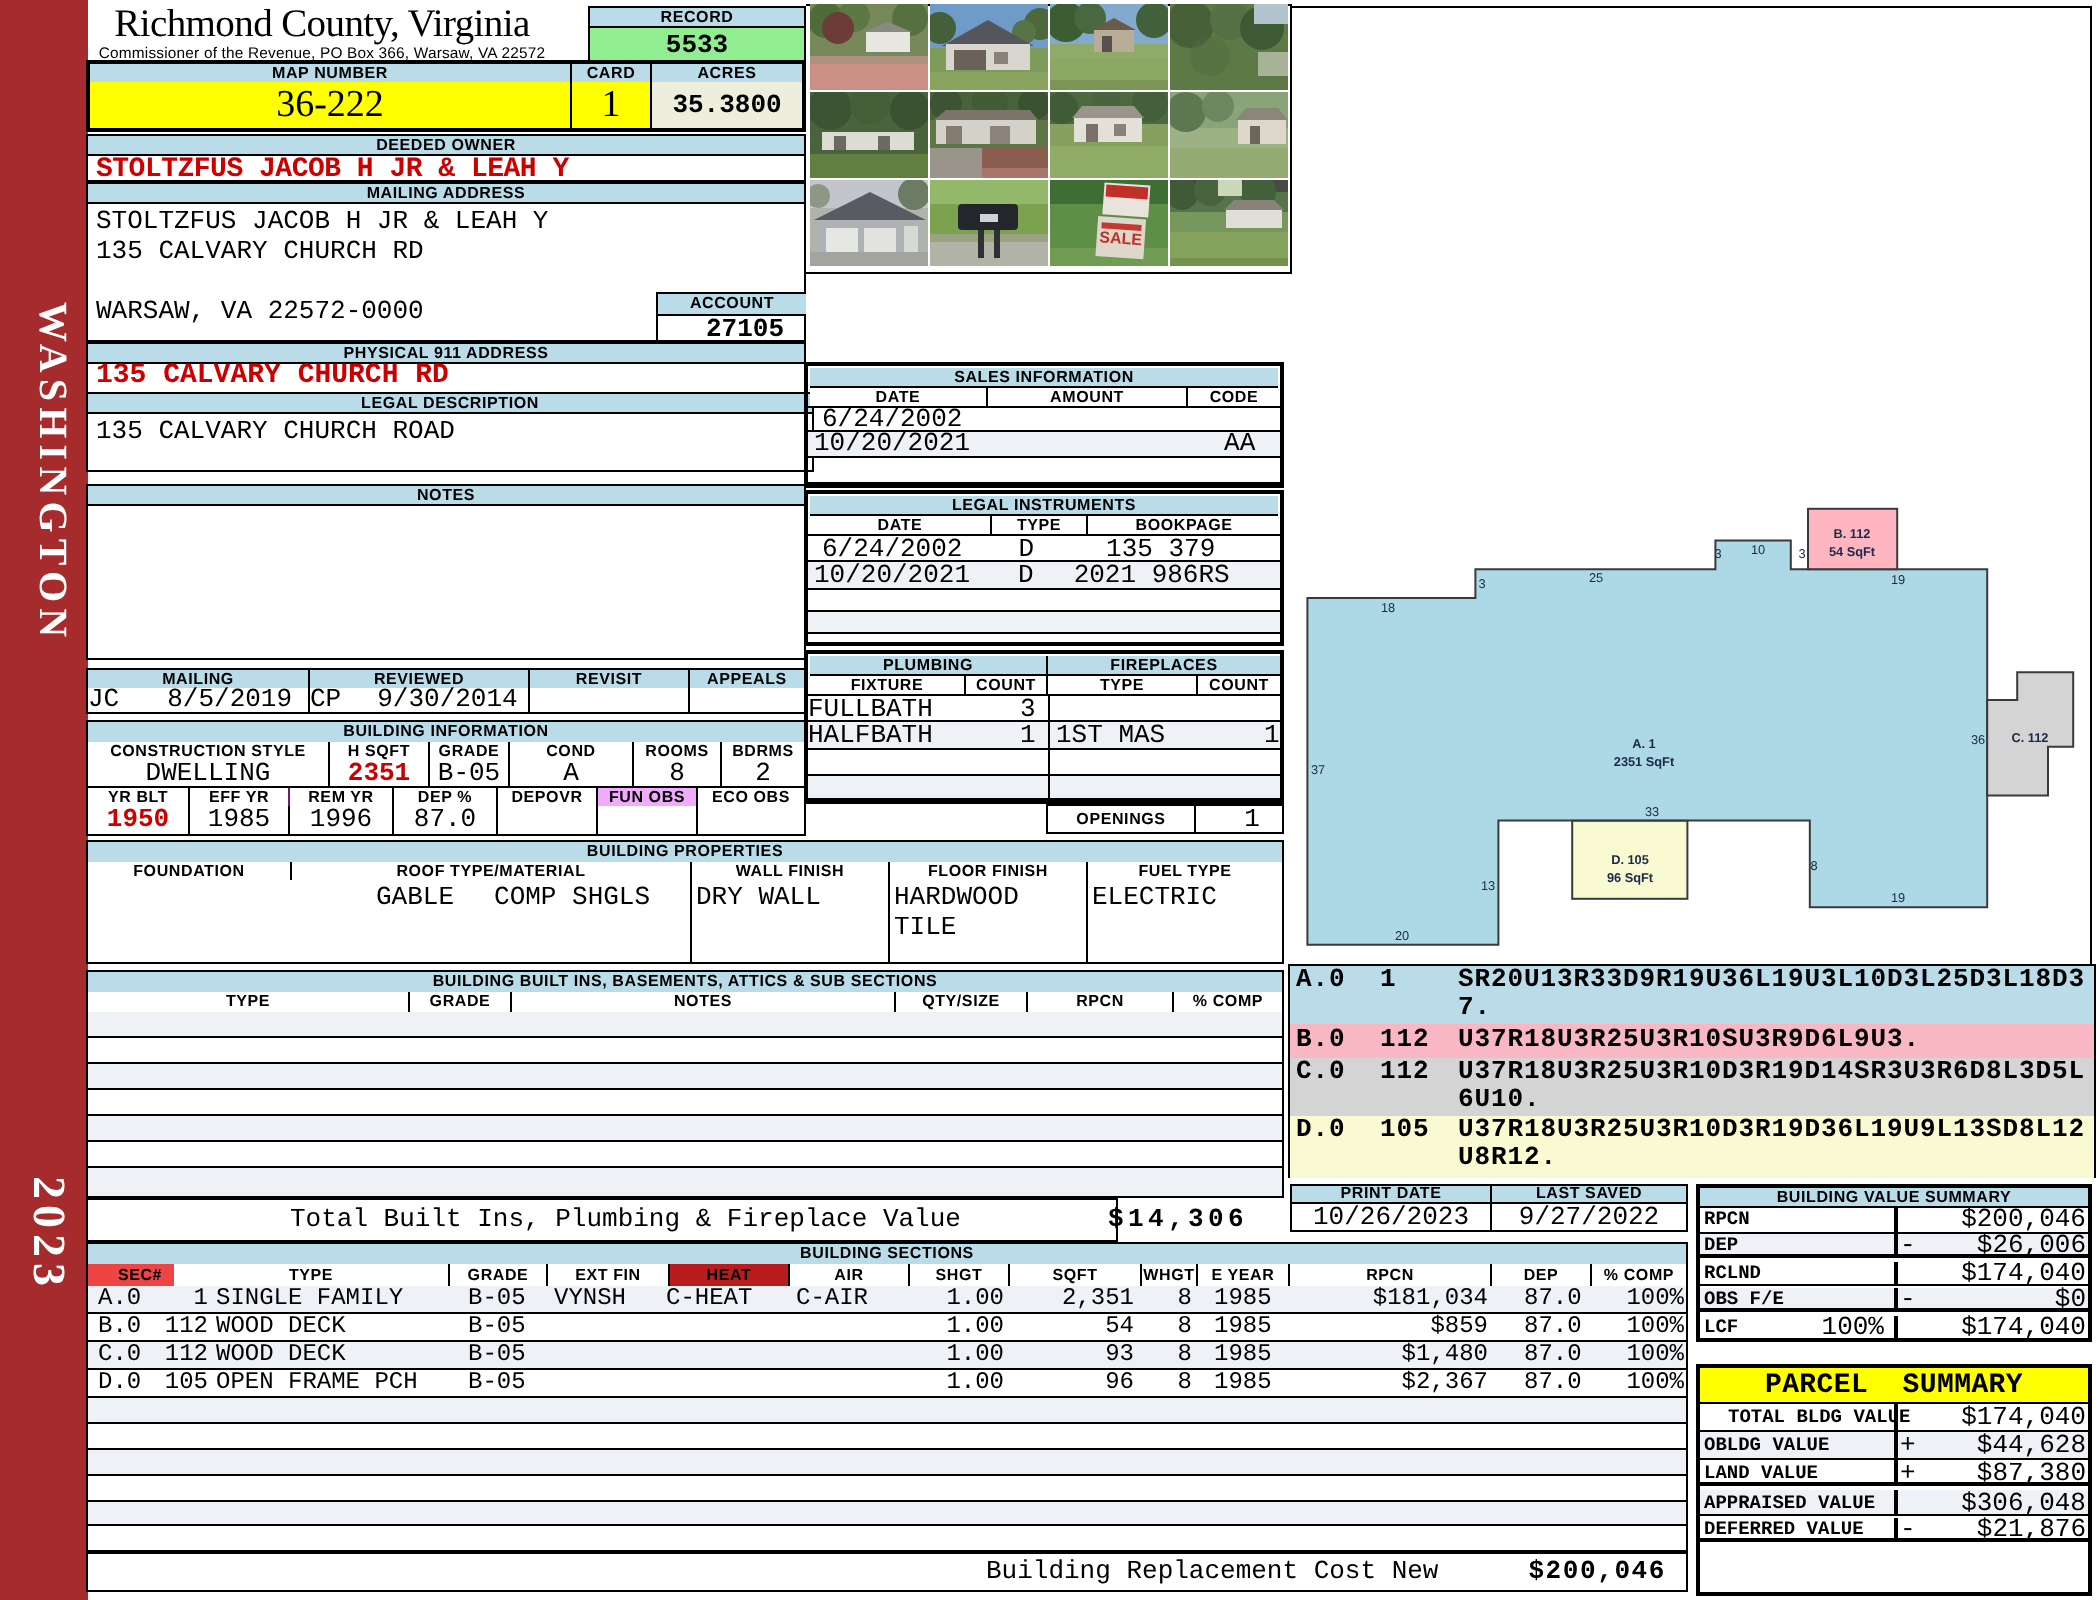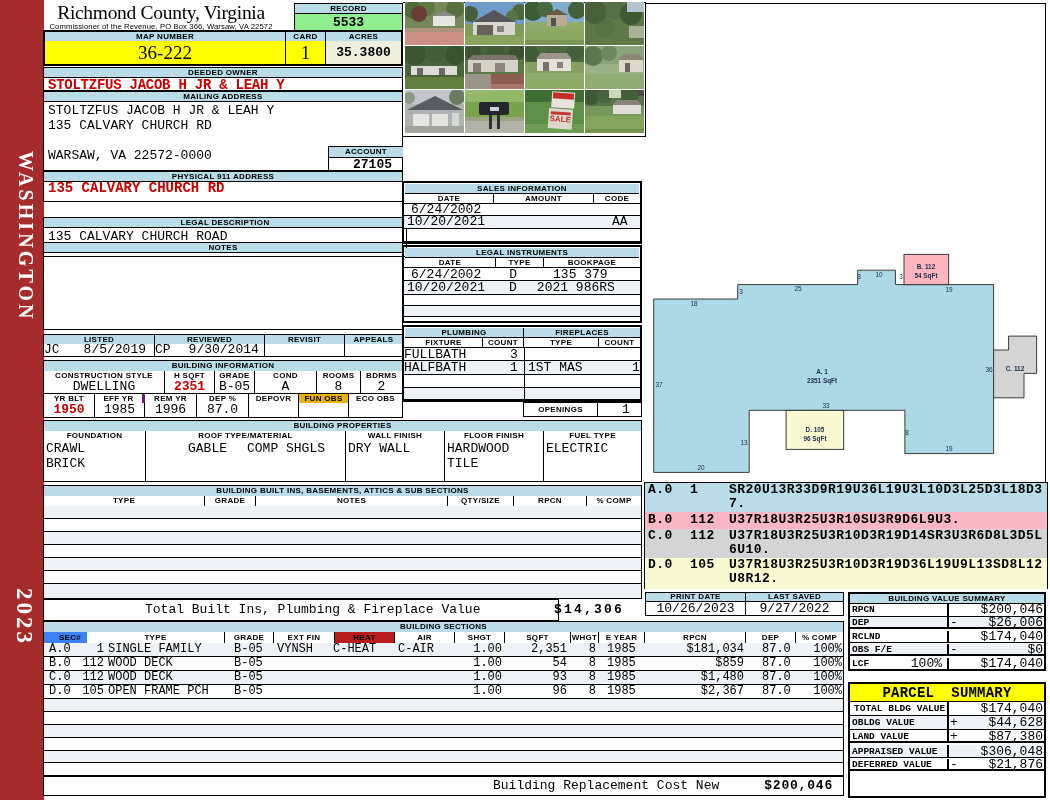--- a/index.html
+++ b/index.html
@@ -56,31 +56,31 @@
 <div class="b" style="left:328px;top:146px;width:75px;height:25px;border-left:1px solid #000;border-top:1px solid #000">
 <div class="hd" style="height:10px;line-height:10px;border-bottom:1px solid #000">ACCOUNT</div>
 <div class="mono" style="font-weight:bold;font-size:13px;text-align:center;line-height:13px;padding-left:13px">27105</div>
 </div>
 
 <div class="b bd" style="left:43px;top:171px;width:360px;height:31px">
 <div class="hd" style="height:9px;line-height:9px;border-bottom:1px solid #000">PHYSICAL 911 ADDRESS</div>
 <div class="mono" style="color:#c00;font-weight:bold;font-size:14px;line-height:13px;padding-left:4px">135 CALVARY CHURCH RD</div>
 </div>
 
-<div class="b bd" style="left:43px;top:217px;width:364px;height:40px">
+<div class="b bd" style="left:43px;top:196px;width:364px;height:40px">
 <div class="hd" style="height:9px;line-height:9px;border-bottom:1px solid #000">LEGAL DESCRIPTION</div>
 <div class="mono" style="font-size:13px;line-height:15px;padding:1px 0 0 4px">135 CALVARY CHURCH ROAD</div>
 </div>
 
 <div class="b bd" style="left:43px;top:242px;width:360px;height:88px">
 <div class="hd" style="height:9px;line-height:9px;border-bottom:1px solid #000">NOTES</div>
 </div>
 
 <div class="b bd" style="left:43px;top:334px;width:360px;height:23px">
-<div class="b hd" style="left:0;top:0;width:111px;height:9px;line-height:9px;border-right:1px solid #000">LISTED</div>
+<div class="b hd" style="left:0;top:0;width:111px;height:9px;line-height:9px;border-right:1px solid #000">MAILING</div>
 <div class="b hd" style="left:111px;top:0;width:110px;height:9px;line-height:9px;border-right:1px solid #000">REVIEWED</div>
 <div class="b hd" style="left:221px;top:0;width:80px;height:9px;line-height:9px;border-right:1px solid #000">REVISIT</div>
 <div class="b hd" style="left:301px;top:0;width:57px;height:9px;line-height:9px">APPEALS</div>
 <div class="b mono" style="left:0;top:9px;width:111px;height:12px;border-right:1px solid #000;font-size:13px;line-height:12px">JC<span style="padding-left:24px">8/5/2019</span></div>
 <div class="b mono" style="left:111px;top:9px;width:110px;height:12px;border-right:1px solid #000;font-size:13px;line-height:12px">CP<span style="padding-left:18px">9/30/2014</span></div>
 <div class="b" style="left:221px;top:9px;width:80px;height:12px;border-right:1px solid #000"></div>
 </div>
 
 <div class="b bd" style="left:43px;top:360px;width:360px;height:58px">
 <div class="hd" style="height:10px;line-height:10px;border-bottom:1px solid #000">BUILDING INFORMATION</div>
@@ -90,25 +90,25 @@
 <div class="b hd" style="left:211px;top:10px;width:62px;height:9px;line-height:9px;border-right:1px solid #000;background:#fff">COND</div>
 <div class="b hd" style="left:273px;top:10px;width:44px;height:9px;line-height:9px;border-right:1px solid #000;background:#fff">ROOMS</div>
 <div class="b hd" style="left:317px;top:10px;width:41px;height:9px;line-height:9px;background:#fff">BDRMS</div>
 <div class="b mono" style="left:0;top:19px;width:121px;height:14px;border-right:1px solid #000;border-bottom:1px solid #000;font-size:13px;line-height:13px;text-align:center">DWELLING</div>
 <div class="b mono" style="left:121px;top:19px;width:50px;height:14px;border-right:1px solid #000;border-bottom:1px solid #000;font-size:13px;line-height:13px;text-align:center;color:#c00;font-weight:bold">2351</div>
 <div class="b mono" style="left:171px;top:19px;width:40px;height:14px;border-right:1px solid #000;border-bottom:1px solid #000;font-size:13px;line-height:13px;text-align:center">B-05</div>
 <div class="b mono" style="left:211px;top:19px;width:62px;height:14px;border-right:1px solid #000;border-bottom:1px solid #000;font-size:13px;line-height:13px;text-align:center">A</div>
 <div class="b mono" style="left:273px;top:19px;width:44px;height:14px;border-right:1px solid #000;border-bottom:1px solid #000;font-size:13px;line-height:13px;text-align:center">8</div>
 <div class="b mono" style="left:317px;top:19px;width:41px;height:14px;border-bottom:1px solid #000;font-size:13px;line-height:13px;text-align:center">2</div>
 <div class="b hd" style="left:0;top:33px;width:51px;height:9px;line-height:9px;border-right:1px solid #000;background:#fff">YR BLT</div>
-<div class="b hd" style="left:51px;top:33px;width:50px;height:9px;line-height:9px;border-right:3px solid #701a75;background:#fff">EFF YR</div>
+<div class="b hd" style="left:51px;top:33px;width:50px;height:9px;line-height:9px;border-right:1px solid #701a75;background:#fff">EFF YR</div>
 <div class="b hd" style="left:101px;top:33px;width:52px;height:9px;line-height:9px;border-right:1px solid #000;background:#fff">REM YR</div>
 <div class="b hd" style="left:153px;top:33px;width:52px;height:9px;line-height:9px;border-right:1px solid #000;background:#fff">DEP %</div>
 <div class="b hd" style="left:205px;top:33px;width:50px;height:9px;line-height:9px;border-right:1px solid #000;background:#fff">DEPOVR</div>
-<div class="b hd" style="left:255px;top:33px;width:50px;height:9px;line-height:9px;border-right:1px solid #000;background:#eab308">FUN OBS</div>
+<div class="b hd" style="left:255px;top:33px;width:50px;height:9px;line-height:9px;border-right:1px solid #000;background:#f0abfc">FUN OBS</div>
 <div class="b hd" style="left:305px;top:33px;width:53px;height:9px;line-height:9px;background:#fff">ECO OBS</div>
 <div class="b mono" style="left:0;top:42px;width:51px;height:14px;border-right:1px solid #000;font-size:13px;line-height:13px;text-align:center;color:#c00;font-weight:bold">1950</div>
 <div class="b mono" style="left:51px;top:42px;width:50px;height:14px;border-right:1px solid #000;font-size:13px;line-height:13px;text-align:center">1985</div>
 <div class="b mono" style="left:101px;top:42px;width:52px;height:14px;border-right:1px solid #000;font-size:13px;line-height:13px;text-align:center">1996</div>
 <div class="b mono" style="left:153px;top:42px;width:52px;height:14px;border-right:1px solid #000;font-size:13px;line-height:13px;text-align:center">87.0</div>
 <div class="b" style="left:205px;top:42px;width:50px;height:14px;border-right:1px solid #000"></div>
 <div class="b" style="left:255px;top:42px;width:50px;height:14px;border-right:1px solid #000"></div>
 </div>
 
 <div class="b" style="left:403px;top:2px;width:243px;height:135px;border-right:1px solid #000;border-bottom:1px solid #000;border-top:1px solid #000"></div>
@@ -307,22 +307,20 @@
 </div>
 
 <div class="b bd" style="left:43px;top:420px;width:599px;height:62px">
 <div class="hd" style="height:10px;line-height:10px;border-bottom:1px solid #000">BUILDING PROPERTIES</div>
 <div class="b hd" style="left:0;top:10px;width:102px;height:9px;line-height:9px;border-right:1px solid #000;background:#fff">FOUNDATION</div>
 <div class="b hd" style="left:102px;top:10px;width:200px;height:9px;line-height:9px;border-right:1px solid #000;background:#fff">ROOF TYPE/MATERIAL</div>
 <div class="b hd" style="left:302px;top:10px;width:99px;height:9px;line-height:9px;border-right:1px solid #000;background:#fff">WALL FINISH</div>
 <div class="b hd" style="left:401px;top:10px;width:99px;height:9px;line-height:9px;border-right:1px solid #000;background:#fff">FLOOR FINISH</div>
 <div class="b hd" style="left:500px;top:10px;width:97px;height:9px;line-height:9px;background:#fff">FUEL TYPE</div>
 
-<div class="b mono" style="left:0;top:19px;width:102px;height:41px;border-right:1px solid #000;font-size:13px;line-height:15px;padding:1px 0 0 2px">CRAWL
-BRICK</div>
 
 <div class="b mono" style="left:102px;top:19px;width:200px;height:41px;border-right:1px solid #000;font-size:13px;line-height:15px;padding:1px 0 0 42px">GABLE<span style="padding-left:20px">COMP SHGLS</span></div>
 
 <div class="b mono" style="left:302px;top:19px;width:99px;height:41px;border-right:1px solid #000;font-size:13px;line-height:15px;padding:1px 0 0 2px">DRY WALL</div>
 
 <div class="b mono" style="left:401px;top:19px;width:99px;height:41px;border-right:1px solid #000;font-size:13px;line-height:15px;padding:1px 0 0 2px">HARDWOOD
 TILE</div>
 
 <div class="b mono" style="left:500px;top:19px;width:97px;height:41px;font-size:13px;line-height:15px;padding:1px 0 0 2px">ELECTRIC</div>
 </div>
@@ -352,21 +350,21 @@
 <div class="hd" style="height:8px;line-height:8px;border-bottom:1px solid #000">PRINT DATE</div>
 <div class="mono" style="font-size:13px;line-height:14px;text-align:center">10/26/2023</div>
 </div>
 <div class="b bd" style="left:745px;top:592px;width:99px;height:24px">
 <div class="hd" style="height:8px;line-height:8px;border-bottom:1px solid #000">LAST SAVED</div>
 <div class="mono" style="font-size:13px;line-height:14px;text-align:center">9/27/2022</div>
 </div>
 
 <div class="b bd" style="left:43px;top:621px;width:801px;height:155px;font-size:12px">
 <div class="hd" style="height:10px;line-height:10px;border-bottom:1px solid #000">BUILDING SECTIONS</div>
-<div class="b hd" style="left:0;top:10px;width:53px;height:11px;line-height:11px;border-right:1px solid #000;background:#3b82f6">SEC#</div>
+<div class="b hd" style="left:0;top:10px;width:53px;height:11px;line-height:11px;border-right:1px solid #000;background:#ef4444">SEC#</div>
 <div class="b hd" style="left:43px;top:10px;width:138px;height:11px;line-height:11px;border-right:1px solid #000;background:#fff">TYPE</div>
 <div class="b hd" style="left:181px;top:10px;width:49px;height:11px;line-height:11px;border-right:1px solid #000;background:#fff">GRADE</div>
 <div class="b hd" style="left:230px;top:10px;width:61px;height:11px;line-height:11px;border-right:1px solid #000;background:#fff">EXT FIN</div>
 <div class="b hd" style="left:291px;top:10px;width:60px;height:11px;line-height:11px;border-right:1px solid #000;background:#b91c1c">HEAT</div>
 <div class="b hd" style="left:351px;top:10px;width:60px;height:11px;line-height:11px;border-right:1px solid #000;background:#fff">AIR</div>
 <div class="b hd" style="left:411px;top:10px;width:50px;height:11px;line-height:11px;border-right:1px solid #000;background:#fff">SHGT</div>
 <div class="b hd" style="left:461px;top:10px;width:66px;height:11px;line-height:11px;border-right:1px solid #000;background:#fff">SQFT</div>
 <div class="b hd" style="left:527px;top:10px;width:28px;height:11px;line-height:11px;border-right:1px solid #000;background:#fff">WHGT</div>
 <div class="b hd" style="left:555px;top:10px;width:46px;height:11px;line-height:11px;border-right:1px solid #000;background:#fff">E YEAR</div>
 <div class="b hd" style="left:601px;top:10px;width:101px;height:11px;line-height:11px;border-right:1px solid #000;background:#fff">RPCN</div>
@@ -396,21 +394,21 @@
 <div class="hd" style="height:9px;line-height:9px;border-bottom:1px solid #000">BUILDING VALUE SUMMARY</div>
 <div class="b mono" style="left:0;top:9px;width:194px;height:14px;border-bottom:1px solid #000;font-size:9.5px;font-weight:bold;line-height:14px;padding-left:2px">RPCN<span class="b" style="left:97px;top:0;border-left:2px solid #000;height:14px"></span><span class="b mono" style="left:99px;top:0;width:94px;text-align:right;font-weight:normal;font-size:13px">$200,046</span></div>
 <div class="b mono tint" style="left:0;top:23px;width:194px;height:12px;border-bottom:2px solid #000;font-size:9.5px;font-weight:bold;line-height:12px;padding-left:2px">DEP<span class="b" style="left:97px;top:0;border-left:2px solid #000;height:12px"></span><span class="b mono" style="left:100px;top:0;font-weight:normal;font-size:13px">-</span><span class="b mono" style="left:99px;top:0;width:94px;text-align:right;font-weight:normal;font-size:13px">$26,006</span></div>
 <div class="b mono" style="left:0;top:37px;width:194px;height:12px;border-bottom:1px solid #000;font-size:9.5px;font-weight:bold;line-height:12px;padding-left:2px">RCLND<span class="b" style="left:97px;top:0;border-left:2px solid #000;height:12px"></span><span class="b mono" style="left:99px;top:0;width:94px;text-align:right;font-weight:normal;font-size:13px">$174,040</span></div>
 <div class="b mono tint" style="left:0;top:50px;width:194px;height:12px;border-bottom:2px solid #000;font-size:9.5px;font-weight:bold;line-height:12px;padding-left:2px">OBS F/E<span class="b" style="left:97px;top:0;border-left:2px solid #000;height:12px"></span><span class="b mono" style="left:100px;top:0;font-weight:normal;font-size:13px">-</span><span class="b mono" style="left:99px;top:0;width:94px;text-align:right;font-weight:normal;font-size:13px">$0</span></div>
 <div class="b mono" style="left:0;top:64px;width:194px;height:12px;font-size:9.5px;font-weight:bold;line-height:12px;padding-left:2px">LCF<span class="b mono" style="left:48px;top:0;width:44px;text-align:right;font-weight:normal;font-size:13px">100%</span><span class="b" style="left:97px;top:0;border-left:2px solid #000;height:12px"></span><span class="b mono" style="left:99px;top:0;width:94px;text-align:right;font-weight:normal;font-size:13px">$174,040</span></div>
 </div>
 
 <div class="b bd2" style="left:848px;top:682px;width:198px;height:116px">
 <div style="background:#ff0;height:17px;border-bottom:1px solid #000;text-align:center;font:bold 14px 'Liberation Mono',monospace;letter-spacing:.2px;line-height:18px">PARCEL&nbsp;&nbsp;SUMMARY</div>
-<div class="b mono" style="left:0;top:18px;width:194px;height:14px;border-bottom:1px solid #000;font-size:9.5px;font-weight:bold;line-height:14px;padding-left:4px">TOTAL BLDG VALUE<span class="b" style="left:97px;top:0;border-left:2px solid #000;height:14px"></span><span class="b mono" style="left:99px;top:0;width:94px;text-align:right;font-weight:normal;font-size:13px">$174,040</span></div>
+<div class="b mono" style="left:0;top:18px;width:194px;height:14px;border-bottom:1px solid #000;font-size:9.5px;font-weight:bold;line-height:14px;padding-left:14px">TOTAL BLDG VALUE<span class="b" style="left:97px;top:0;border-left:2px solid #000;height:14px"></span><span class="b mono" style="left:99px;top:0;width:94px;text-align:right;font-weight:normal;font-size:13px">$174,040</span></div>
 <div class="b mono tint" style="left:0;top:32px;width:194px;height:14px;border-bottom:1px solid #000;font-size:9.5px;font-weight:bold;line-height:14px;padding-left:2px">OBLDG VALUE<span class="b" style="left:97px;top:0;border-left:2px solid #000;height:14px"></span><span class="b mono" style="left:100px;top:0;font-weight:normal;font-size:13px">+</span><span class="b mono" style="left:99px;top:0;width:94px;text-align:right;font-weight:normal;font-size:13px">$44,628</span></div>
 <div class="b mono" style="left:0;top:46px;width:194px;height:13px;border-bottom:2px solid #000;font-size:9.5px;font-weight:bold;line-height:13px;padding-left:2px">LAND VALUE<span class="b" style="left:97px;top:0;border-left:2px solid #000;height:13px"></span><span class="b mono" style="left:100px;top:0;font-weight:normal;font-size:13px">+</span><span class="b mono" style="left:99px;top:0;width:94px;text-align:right;font-weight:normal;font-size:13px">$87,380</span></div>
 <div class="b mono tint" style="left:0;top:61px;width:194px;height:13px;border-bottom:1px solid #000;font-size:9.5px;font-weight:bold;line-height:13px;padding-left:2px">APPRAISED VALUE<span class="b" style="left:97px;top:0;border-left:2px solid #000;height:13px"></span><span class="b mono" style="left:99px;top:0;width:94px;text-align:right;font-weight:normal;font-size:13px">$306,048</span></div>
 <div class="b mono" style="left:0;top:75px;width:194px;height:12px;border-bottom:2px solid #000;font-size:9.5px;font-weight:bold;line-height:12px;padding-left:2px">DEFERRED VALUE<span class="b" style="left:97px;top:0;border-left:2px solid #000;height:12px"></span><span class="b mono" style="left:100px;top:0;font-weight:normal;font-size:13px">-</span><span class="b mono" style="left:99px;top:0;width:94px;text-align:right;font-weight:normal;font-size:13px">$21,876</span></div>
 
 </div>
 
 <div class="b" style="left:646px;top:3px;width:400px;height:585px;border-top:1px solid #000;border-right:1px solid #000"></div>
 
 <svg class="b" style="left:645px;top:240px" width="405" height="250" viewBox="0 0 405 250">

